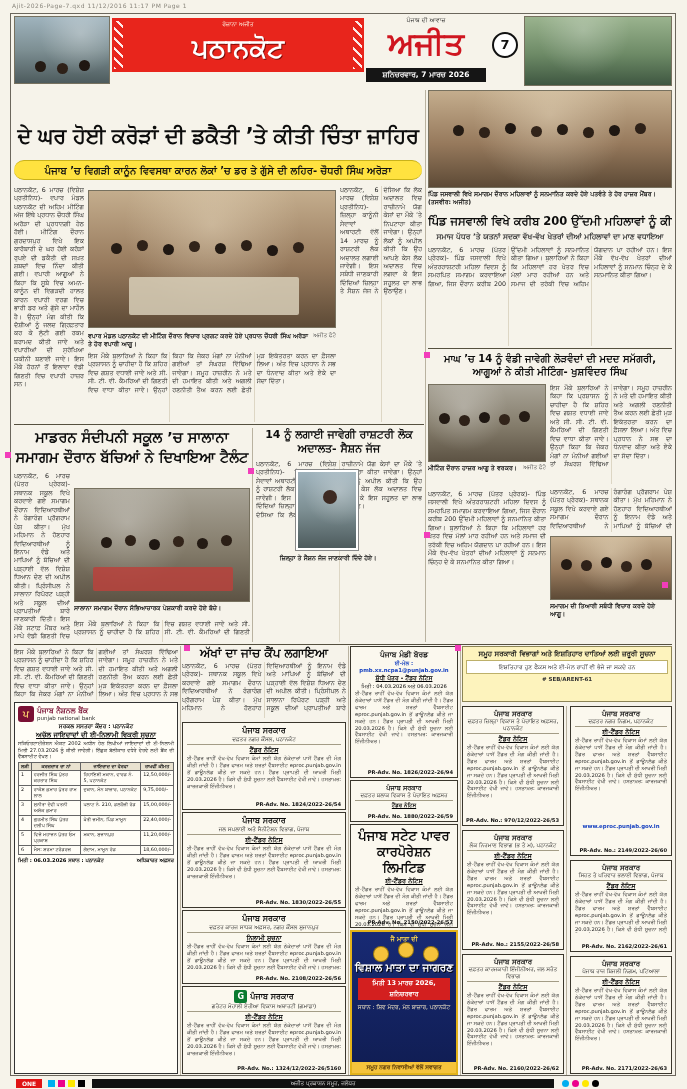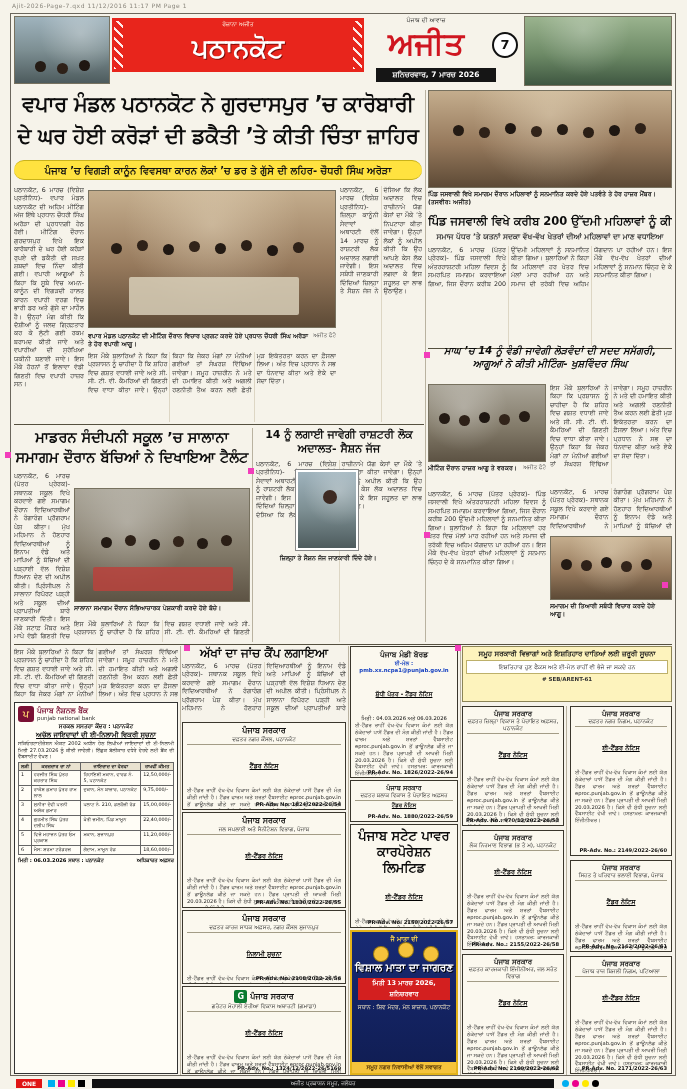--- a/index.html
+++ b/index.html
@@ -46,21 +46,21 @@
   .sub-y{background:#ffe23f;font-size:10px;font-weight:700;color:#111;text-align:center;line-height:20px;
          white-space:nowrap;overflow:hidden;border-top:1px solid #c9b21a;border-bottom:1px solid #c9b21a;}
   .sub-g{font-size:7.5px;font-weight:700;color:#333;text-align:center;white-space:nowrap;overflow:hidden;}
   .rule{background:#55503f;}
   .vrule{background:#b9b2a0;}
   .mark{background:#f23dbb;width:6px;height:6px;}
   
   .gov-box{border:1px solid #3a362c;background:#fbf8ee;padding:3px 4px 9px 4px;overflow:hidden;}
   .gov-title{font-size:8px;font-weight:800;text-align:center;color:#0d0d0d;}
   .gov-office{font-size:5.6px;text-align:center;color:#222;border-bottom:1px solid #a39c86;padding-bottom:1px;margin-bottom:1px;}
-  .gov-kind{font-size:6.4px;font-weight:700;text-align:center;text-decoration:underline;margin:17px 0;}
+  .gov-kind{font-size:6.4px;font-weight:700;text-align:center;text-decoration:underline;margin:1px 0;}
   .gov-body{font-size:5.2px;line-height:1.33;text-align:justify;color:#232323;overflow:hidden;}
   .gov-pr{position:absolute;right:4px;bottom:2px;font-size:5.2px;font-weight:600;color:#111;}
   .gov-link{font-size:5.4px;color:#1540c0;text-align:center;font-weight:600;}
   
   .pnb{border:1px solid #333;background:#fffdf6;padding:3px;overflow:hidden;}
   .pnb-logo{width:16px;height:16px;background:#7a1034;color:#ffd76e;font-size:9px;font-weight:800;
             text-align:center;line-height:16px;border-radius:3px;}
   .pnb-brand-pa{font-size:7.5px;font-weight:800;color:#7a1034;line-height:1.1;}
   .pnb-brand-en{font-size:5.5px;color:#333;line-height:1.1;}
   .pnb-office{font-size:5.8px;font-weight:700;text-align:center;margin-top:1px;}
@@ -113,27 +113,26 @@
     <div class="diamonds" style="left:2px;"></div>
     <div class="diamonds" style="right:2px;"></div>
     <span class="edition-top">ਰੋਜ਼ਾਨਾ ਅਜੀਤ</span>
     <span class="edition">ਪਠਾਨਕੋਟ</span>
   </div>
 
   <div class="abs" style="left:368px;top:16px;width:116px;height:50px;">
     <span class="brand-top">ਪੰਜਾਬ ਦੀ ਆਵਾਜ਼</span>
     <span class="brand">ਅਜੀਤ</span>
   </div>
-  <div class="abs datebar" style="left:376px;top:68px;width:120px;height:14px;">ਸ਼ਨਿਚਰਵਾਰ, 7 ਮਾਰਚ 2026</div>
+  <div class="abs datebar" style="left:366px;top:68px;width:120px;height:14px;">ਸ਼ਨਿਚਰਵਾਰ, 7 ਮਾਰਚ 2026</div>
 
   <div class="abs pagecircle" style="left:492px;top:32px;width:26px;height:26px;">7</div>
 
   <div class="abs photo green" style="left:524px;top:16px;width:148px;height:70px;"></div>
 
-  <div class="abs h-xl" style="left:14px;top:92px;width:408px;height:30px;">ਵਪਾਰ ਮੰਡਲ ਪਠਾਨਕੋਟ ਨੇ ਗੁਰਦਾਸਪੁਰ ’ਚ ਕਾਰੋਬਾਰੀ</div>
   <div class="abs h-xl" style="left:14px;top:124px;width:408px;height:30px;">ਦੇ ਘਰ ਹੋਈ ਕਰੋੜਾਂ ਦੀ ਡਕੈਤੀ ’ਤੇ ਕੀਤੀ ਚਿੰਤਾ ਜ਼ਾਹਿਰ</div>
   <div class="abs sub-y" style="left:14px;top:160px;width:408px;height:20px;border-radius:10px;">ਪੰਜਾਬ ’ਚ ਵਿਗੜੀ ਕਾਨੂੰਨ ਵਿਵਸਥਾ ਕਾਰਨ ਲੋਕਾਂ ’ਚ ਡਰ ਤੇ ਗੁੱਸੇ ਦੀ ਲਹਿਰ- ਚੌਧਰੀ ਸਿੰਘ ਅਰੋੜਾ</div>
 
   <div class="abs bt" style="left:14px;top:186px;width:70px;height:236px;">ਪਠਾਨਕੋਟ, 6 ਮਾਰਚ (ਵਿਸ਼ੇਸ਼ ਪ੍ਰਤੀਨਿਧ)- ਵਪਾਰ ਮੰਡਲ ਪਠਾਨਕੋਟ ਦੀ ਅਹਿਮ ਮੀਟਿੰਗ ਅੱਜ ਇੱਥੇ ਪ੍ਰਧਾਨ ਚੌਧਰੀ ਸਿੰਘ ਅਰੋੜਾ ਦੀ ਪ੍ਰਧਾਨਗੀ ਹੇਠ ਹੋਈ। ਮੀਟਿੰਗ ਦੌਰਾਨ ਗੁਰਦਾਸਪੁਰ ਵਿਖੇ ਇਕ ਕਾਰੋਬਾਰੀ ਦੇ ਘਰ ਹੋਈ ਕਰੋੜਾਂ ਰੁਪਏ ਦੀ ਡਕੈਤੀ ਦੀ ਸਖ਼ਤ ਸ਼ਬਦਾਂ ਵਿਚ ਨਿੰਦਾ ਕੀਤੀ ਗਈ। ਵਪਾਰੀ ਆਗੂਆਂ ਨੇ ਕਿਹਾ ਕਿ ਸੂਬੇ ਵਿਚ ਅਮਨ-ਕਾਨੂੰਨ ਦੀ ਵਿਗੜਦੀ ਹਾਲਤ ਕਾਰਨ ਵਪਾਰੀ ਵਰਗ ਵਿਚ ਭਾਰੀ ਡਰ ਅਤੇ ਗੁੱਸੇ ਦਾ ਮਾਹੌਲ ਹੈ। ਉਨ੍ਹਾਂ ਮੰਗ ਕੀਤੀ ਕਿ ਦੋਸ਼ੀਆਂ ਨੂੰ ਜਲਦ ਗ੍ਰਿਫ਼ਤਾਰ ਕਰ ਕੇ ਲੁੱਟੀ ਗਈ ਰਕਮ ਬਰਾਮਦ ਕੀਤੀ ਜਾਵੇ ਅਤੇ ਵਪਾਰੀਆਂ ਦੀ ਸੁਰੱਖਿਆ ਯਕੀਨੀ ਬਣਾਈ ਜਾਵੇ। ਇਸ ਮੌਕੇ ਹੋਰਨਾਂ ਤੋਂ ਇਲਾਵਾ ਵੱਡੀ ਗਿਣਤੀ ਵਿਚ ਵਪਾਰੀ ਹਾਜ਼ਰ ਸਨ।</div>
 
   <div class="abs photo warm" style="left:88px;top:190px;width:248px;height:138px;">
     <div class="ptable" style="left:40px;top:86px;width:170px;height:38px;"></div>
     <div class="heads" style="left:22px;top:52px;box-shadow:26px -3px 0 #2e2118,52px 1px 0 #1f1712,78px -2px 0 #32241a,104px 0 0 #241b14,130px -3px 0 #2b1f16,156px 2px 0 #1f1712,182px -1px 0 #2e2118;"></div>
   </div>
   <div class="abs caption" style="left:88px;top:332px;width:248px;height:16px;">
@@ -148,21 +147,21 @@
 
   <div class="abs photo warm" style="left:428px;top:90px;width:244px;height:98px;">
     <div class="heads" style="left:24px;top:34px;box-shadow:26px 2px 0 #2e2118,52px -2px 0 #1f1712,78px 1px 0 #32241a,104px -1px 0 #241b14,130px 2px 0 #2b1f16,156px 0 0 #1f1712,182px -2px 0 #2e2118;"></div>
   </div>
   <div class="abs caption" style="left:428px;top:190px;width:244px;height:20px;">ਪਿੰਡ ਜਸਵਾਲੀ ਵਿਖੇ ਸਮਾਗਮ ਦੌਰਾਨ ਮਹਿਲਾਵਾਂ ਨੂੰ ਸਨਮਾਨਿਤ ਕਰਦੇ ਹੋਏ ਪਤਵੰਤੇ ਤੇ ਹੋਰ ਹਾਜ਼ਰ ਮੈਂਬਰ।  (ਤਸਵੀਰ: ਅਜੀਤ)</div>
   <div class="abs h-m" style="left:428px;top:214px;width:244px;height:16px;">ਪਿੰਡ ਜਸਵਾਲੀ ਵਿਖੇ ਕਰੀਬ 200 ਉੱਦਮੀ ਮਹਿਲਾਵਾਂ ਨੂੰ ਕੀਤਾ ਸਨਮਾਨਿਤ</div>
   <div class="abs sub-g" style="left:428px;top:232px;width:244px;height:12px;">ਸਮਾਜ ਪੱਧਰ ’ਤੇ ਯਤਨਾਂ ਸਦਕਾ ਵੱਖ-ਵੱਖ ਖੇਤਰਾਂ ਦੀਆਂ ਮਹਿਲਾਵਾਂ ਦਾ ਮਾਣ ਵਧਾਇਆ</div>
   <div class="abs bt c3" style="left:428px;top:246px;width:244px;height:100px;">ਪਠਾਨਕੋਟ, 6 ਮਾਰਚ (ਪੱਤਰ ਪ੍ਰੇਰਕ)- ਪਿੰਡ ਜਸਵਾਲੀ ਵਿਖੇ ਅੰਤਰਰਾਸ਼ਟਰੀ ਮਹਿਲਾ ਦਿਵਸ ਨੂੰ ਸਮਰਪਿਤ ਸਮਾਗਮ ਕਰਵਾਇਆ ਗਿਆ, ਜਿਸ ਦੌਰਾਨ ਕਰੀਬ 200 ਉੱਦਮੀ ਮਹਿਲਾਵਾਂ ਨੂੰ ਸਨਮਾਨਿਤ ਕੀਤਾ ਗਿਆ। ਬੁਲਾਰਿਆਂ ਨੇ ਕਿਹਾ ਕਿ ਮਹਿਲਾਵਾਂ ਹਰ ਖੇਤਰ ਵਿਚ ਮੱਲਾਂ ਮਾਰ ਰਹੀਆਂ ਹਨ ਅਤੇ ਸਮਾਜ ਦੀ ਤਰੱਕੀ ਵਿਚ ਅਹਿਮ ਯੋਗਦਾਨ ਪਾ ਰਹੀਆਂ ਹਨ। ਇਸ ਮੌਕੇ ਵੱਖ-ਵੱਖ ਖੇਤਰਾਂ ਦੀਆਂ ਮਹਿਲਾਵਾਂ ਨੂੰ ਸਨਮਾਨ ਚਿੰਨ੍ਹ ਦੇ ਕੇ ਸਨਮਾਨਿਤ ਕੀਤਾ ਗਿਆ।</div>
 
   <div class="abs rule" style="left:428px;top:348px;width:244px;height:1px;"></div>
-  <div class="abs h-m2" style="left:428px;top:344px;width:244px;height:28px;font-size:10px;font-style:italic;">ਮਾਘ ’ਚ 14 ਨੂੰ ਵੰਡੀ ਜਾਵੇਗੀ ਲੋੜਵੰਦਾਂ ਦੀ ਮਦਦ ਸਮੱਗਰੀ, ਆਗੂਆਂ ਨੇ ਕੀਤੀ ਮੀਟਿੰਗ- ਖੁਸ਼ਵਿੰਦਰ ਸਿੰਘ</div>
+  <div class="abs h-m2" style="left:428px;top:352px;width:244px;height:28px;font-size:10px;">ਮਾਘ ’ਚ 14 ਨੂੰ ਵੰਡੀ ਜਾਵੇਗੀ ਲੋੜਵੰਦਾਂ ਦੀ ਮਦਦ ਸਮੱਗਰੀ, ਆਗੂਆਂ ਨੇ ਕੀਤੀ ਮੀਟਿੰਗ- ਖੁਸ਼ਵਿੰਦਰ ਸਿੰਘ</div>
   <div class="abs photo" style="left:428px;top:384px;width:118px;height:78px;">
     <div class="heads" style="left:10px;top:28px;box-shadow:20px 2px 0 #2e2118,40px -1px 0 #1f1712,60px 1px 0 #32241a,80px -2px 0 #241b14;"></div>
   </div>
   <div class="abs caption" style="left:428px;top:464px;width:118px;height:22px;">
     <span class="credit">ਅਜੀਤ ਫੋਟੋ</span>
     <span>ਮੀਟਿੰਗ ਦੌਰਾਨ ਹਾਜ਼ਰ ਆਗੂ ਤੇ ਵਰਕਰ।</span>
   </div>
   <div class="abs bt c2" style="left:550px;top:384px;width:122px;height:100px;">ਇਸ ਮੌਕੇ ਬੁਲਾਰਿਆਂ ਨੇ ਕਿਹਾ ਕਿ ਪ੍ਰਸ਼ਾਸਨ ਨੂੰ ਚਾਹੀਦਾ ਹੈ ਕਿ ਸ਼ਹਿਰ ਵਿਚ ਗਸ਼ਤ ਵਧਾਈ ਜਾਵੇ ਅਤੇ ਸੀ. ਸੀ. ਟੀ. ਵੀ. ਕੈਮਰਿਆਂ ਦੀ ਗਿਣਤੀ ਵਿਚ ਵਾਧਾ ਕੀਤਾ ਜਾਵੇ। ਉਨ੍ਹਾਂ ਕਿਹਾ ਕਿ ਜੇਕਰ ਮੰਗਾਂ ਨਾ ਮੰਨੀਆਂ ਗਈਆਂ ਤਾਂ ਸੰਘਰਸ਼ ਵਿੱਢਿਆ ਜਾਵੇਗਾ। ਸਮੂਹ ਹਾਜ਼ਰੀਨ ਨੇ ਮਤੇ ਦੀ ਹਮਾਇਤ ਕੀਤੀ ਅਤੇ ਅਗਲੀ ਰਣਨੀਤੀ ਤੈਅ ਕਰਨ ਲਈ ਛੇਤੀ ਮੁੜ ਇਕੱਤਰਤਾ ਕਰਨ ਦਾ ਫ਼ੈਸਲਾ ਲਿਆ। ਅੰਤ ਵਿਚ ਪ੍ਰਧਾਨ ਨੇ ਸਭ ਦਾ ਧੰਨਵਾਦ ਕੀਤਾ ਅਤੇ ਏਕੇ ਦਾ ਸੱਦਾ ਦਿੱਤਾ।</div>
   <div class="abs bt" style="left:428px;top:490px;width:118px;height:150px;">ਪਠਾਨਕੋਟ, 6 ਮਾਰਚ (ਪੱਤਰ ਪ੍ਰੇਰਕ)- ਪਿੰਡ ਜਸਵਾਲੀ ਵਿਖੇ ਅੰਤਰਰਾਸ਼ਟਰੀ ਮਹਿਲਾ ਦਿਵਸ ਨੂੰ ਸਮਰਪਿਤ ਸਮਾਗਮ ਕਰਵਾਇਆ ਗਿਆ, ਜਿਸ ਦੌਰਾਨ ਕਰੀਬ 200 ਉੱਦਮੀ ਮਹਿਲਾਵਾਂ ਨੂੰ ਸਨਮਾਨਿਤ ਕੀਤਾ ਗਿਆ। ਬੁਲਾਰਿਆਂ ਨੇ ਕਿਹਾ ਕਿ ਮਹਿਲਾਵਾਂ ਹਰ ਖੇਤਰ ਵਿਚ ਮੱਲਾਂ ਮਾਰ ਰਹੀਆਂ ਹਨ ਅਤੇ ਸਮਾਜ ਦੀ ਤਰੱਕੀ ਵਿਚ ਅਹਿਮ ਯੋਗਦਾਨ ਪਾ ਰਹੀਆਂ ਹਨ। ਇਸ ਮੌਕੇ ਵੱਖ-ਵੱਖ ਖੇਤਰਾਂ ਦੀਆਂ ਮਹਿਲਾਵਾਂ ਨੂੰ ਸਨਮਾਨ ਚਿੰਨ੍ਹ ਦੇ ਕੇ ਸਨਮਾਨਿਤ ਕੀਤਾ ਗਿਆ।</div>
   <div class="abs bt c2" style="left:550px;top:488px;width:122px;height:44px;">ਪਠਾਨਕੋਟ, 6 ਮਾਰਚ (ਪੱਤਰ ਪ੍ਰੇਰਕ)- ਸਥਾਨਕ ਸਕੂਲ ਵਿਖੇ ਕਰਵਾਏ ਗਏ ਸਮਾਗਮ ਦੌਰਾਨ ਵਿਦਿਆਰਥੀਆਂ ਨੇ ਰੰਗਾਰੰਗ ਪ੍ਰੋਗਰਾਮ ਪੇਸ਼ ਕੀਤਾ। ਮੁੱਖ ਮਹਿਮਾਨ ਨੇ ਹੋਣਹਾਰ ਵਿਦਿਆਰਥੀਆਂ ਨੂੰ ਇਨਾਮ ਵੰਡੇ ਅਤੇ ਮਾਪਿਆਂ ਨੂੰ ਬੱਚਿਆਂ ਦੀ ਪੜ੍ਹਾਈ ਵੱਲ ਵਿਸ਼ੇਸ਼ ਧਿਆਨ ਦੇਣ ਦੀ ਅਪੀਲ ਕੀਤੀ। ਪ੍ਰਿੰਸੀਪਲ ਨੇ ਸਾਲਾਨਾ ਰਿਪੋਰਟ ਪੜ੍ਹੀ ਅਤੇ ਸਕੂਲ ਦੀਆਂ ਪ੍ਰਾਪਤੀਆਂ ਬਾਰੇ ਜਾਣਕਾਰੀ ਦਿੱਤੀ। ਇਸ ਮੌਕੇ ਸਟਾਫ਼ ਮੈਂਬਰ ਅਤੇ ਮਾਪੇ ਵੱਡੀ ਗਿਣਤੀ ਵਿਚ ਹਾਜ਼ਰ ਸਨ।</div>

